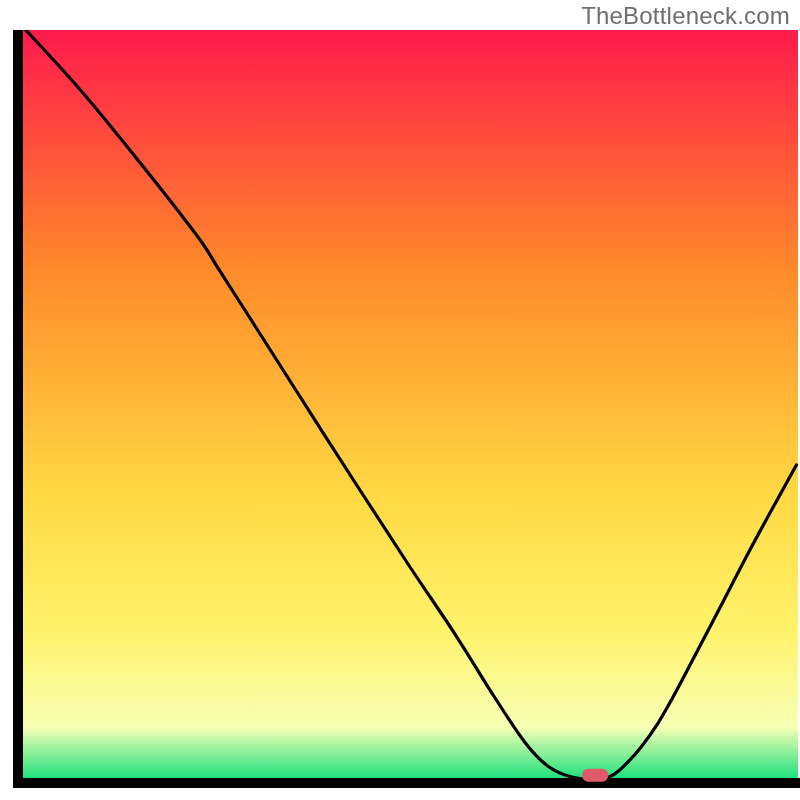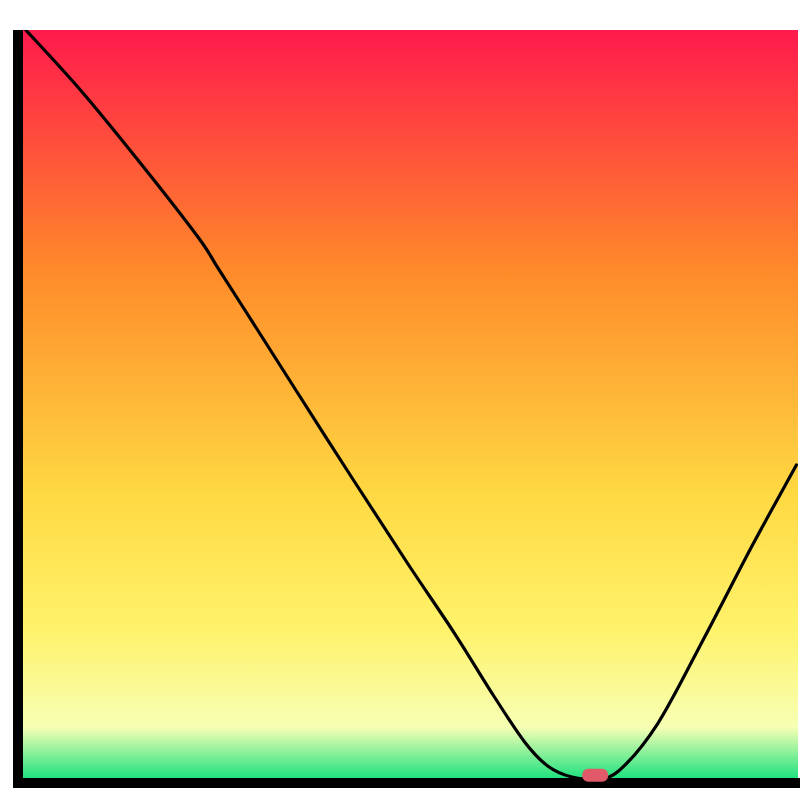--- a/index.html
+++ b/index.html
@@ -30,20 +30,21 @@
     left: 0;
     top: 0;
     width: 800px;
     height: 800px;
   }
 </style>
 </head>
 <body>
 
 <div class="container">
+  <div class="watermark">TheBottleneck.com</div>
 
   <svg class="chart" viewBox="0 0 800 800">
     <defs>
       <linearGradient id="bg-grad" x1="0" y1="0" x2="0" y2="1">
         <stop offset="0%" stop-color="#ff1a4c"></stop>
         <stop offset="32%" stop-color="#ff8a2a"></stop>
         <stop offset="62%" stop-color="#ffd943"></stop>
         <stop offset="80%" stop-color="#fff36b"></stop>
         <stop offset="93%" stop-color="#f6ffb4"></stop>
         <stop offset="100%" stop-color="#17e07d"></stop>

